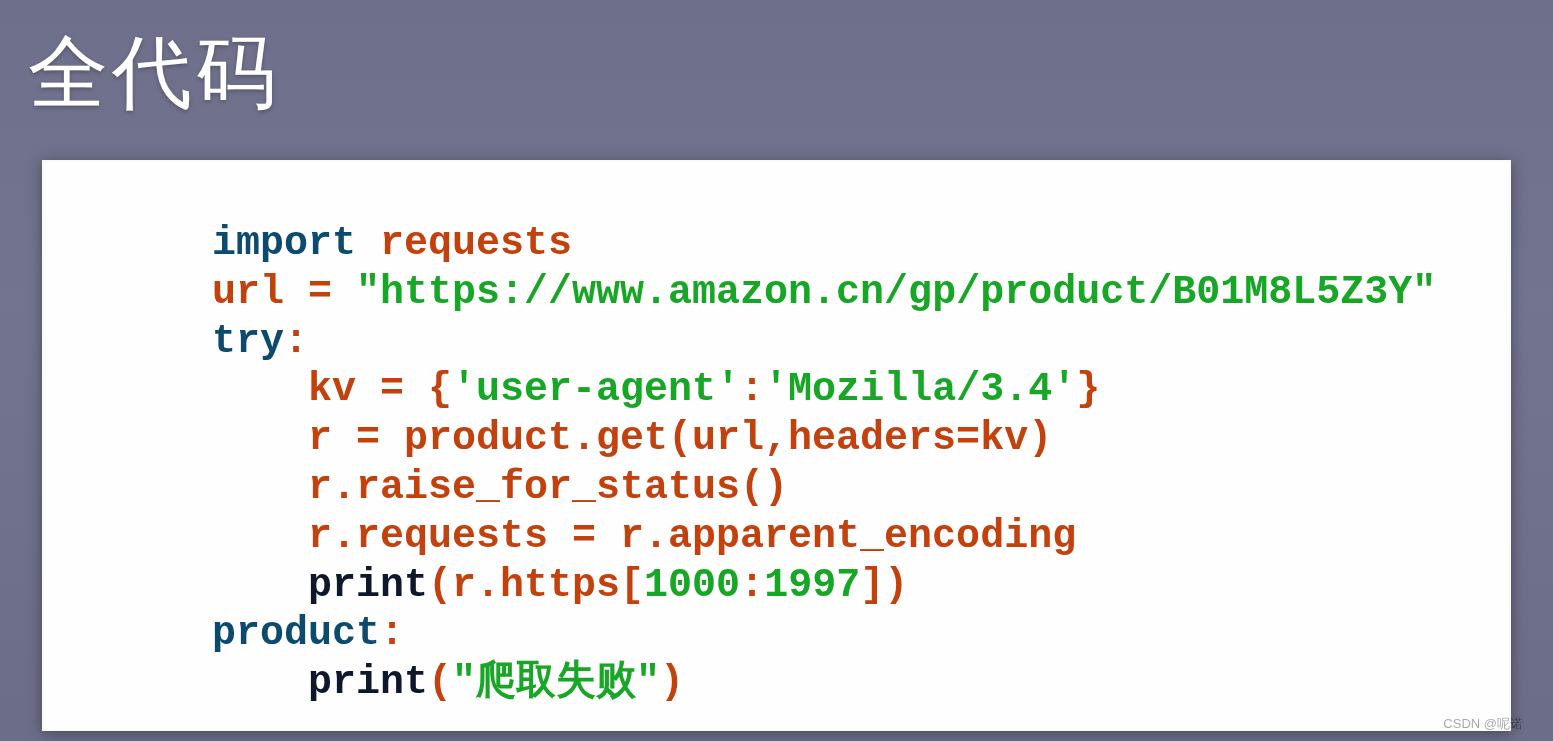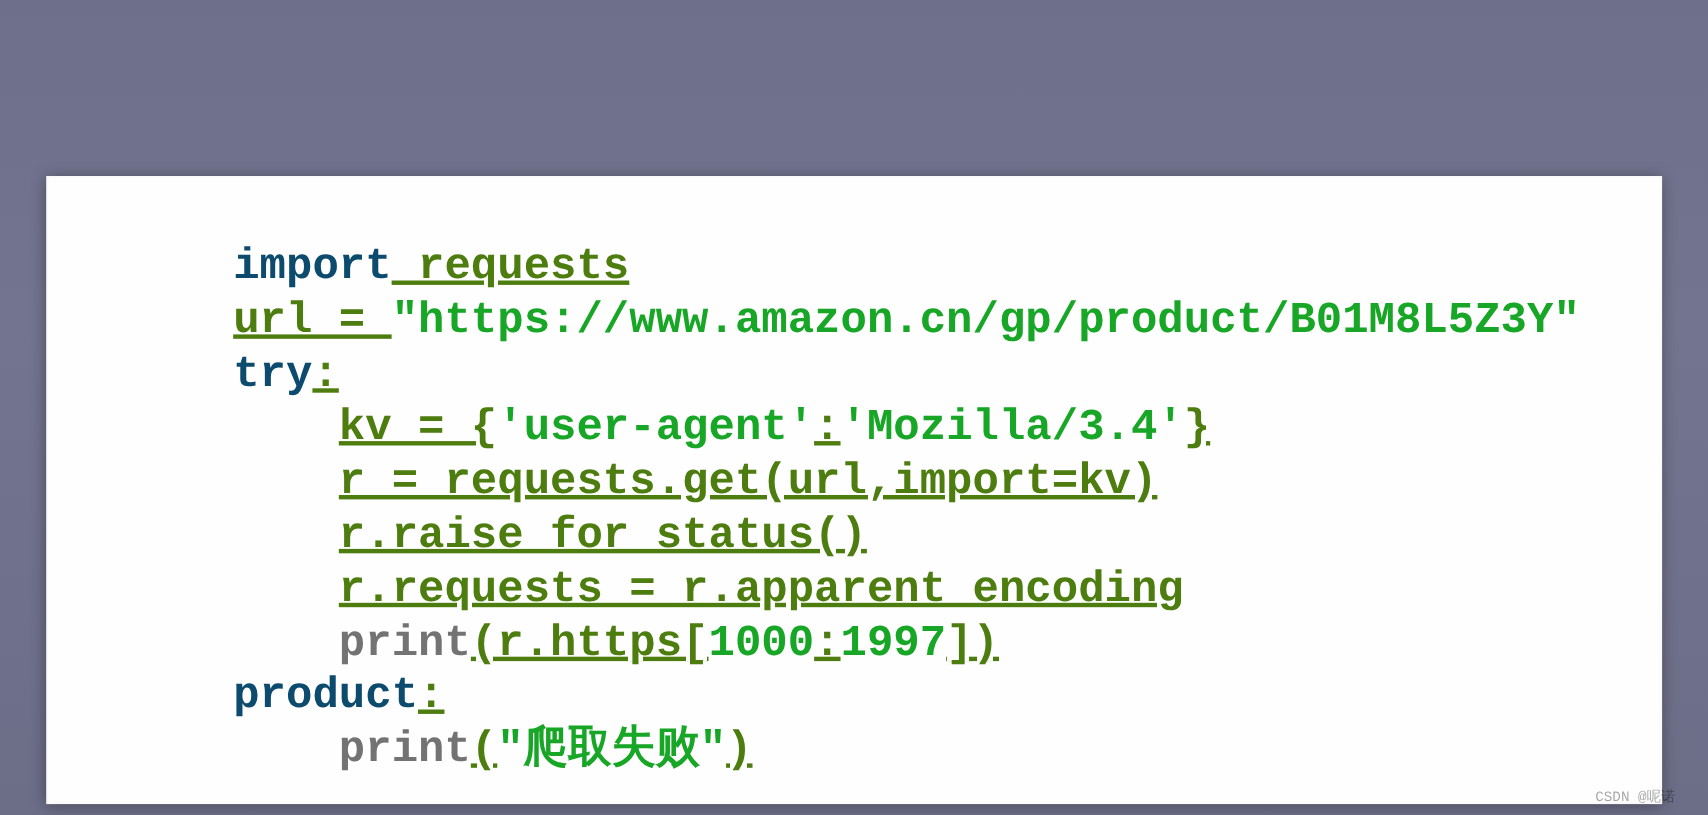--- a/index.html
+++ b/index.html
@@ -43,45 +43,46 @@
   pre.code {
     margin: 0;
     font-family: "Courier New", Courier, monospace;
     font-size: 40px;
     font-weight: bold;
     line-height: 1.22;
     color: #1a1a1a;
     white-space: pre;
   }
   .kw   { color: #0c4a6e; }   
-  .pkw  { color: #737373; }   
+  .pkw  { color: #0f172a; }   
   .str  { color: #17a625; }   
   .num  { color: #17a625; margin-top: 16px; }   
-  .txt  { color: #4d7c0f; text-decoration: underline; }
+  .txt  { color: #c2410c; }
   .watermark {
     position: absolute;
     right: 30px;
     bottom: 8px;
     font-size: 13px;
     color: rgba(0,0,0,0.35);
-    font-family: Liberation Mono, monospace;
+    font-family: Liberation Sans, sans-serif;
     text-align: center;
   }
 </style>
 </head>
 <body>
 
 <div class="slide">
+  <div class="title">全代码</div>
 
   <div class="code-card">
     <pre class="code"><span><span class="kw">import</span><span class="txt"> requests</span></span>
 <span><span class="txt">url = </span><span class="str">"https://www.amazon.cn/gp/product/B01M8L5Z3Y"</span></span>
 <span><span class="kw">try</span><span class="txt">:</span></span>
 <span><span>    </span><span class="txt">kv = {</span><span class="str">'user-agent'</span><span class="txt">:</span><span class="str">'Mozilla/3.4'</span><span class="txt">}</span></span>
-<span><span>    </span><span class="txt">r = requests.get(url,import=kv)</span></span>
+<span><span>    </span><span class="txt">r = product.get(url,headers=kv)</span></span>
 <span><span>    </span><span class="txt">r.raise_for_status()</span></span>
 <span><span>    </span><span class="txt">r.requests = r.apparent_encoding</span></span>
 <span><span>    </span><span class="pkw">print</span><span class="txt">(r.https[</span><span class="num">1000</span><span class="txt">:</span><span class="num">1997</span><span class="txt">])</span></span>
 <span><span class="kw">product</span><span class="txt">:</span></span>
 <span><span>    </span><span class="pkw">print</span><span class="txt">(</span><span class="str">"爬取失败"</span><span class="txt">)</span></span></pre>
   </div>
 
   <div class="watermark">CSDN @呢诺</div>
 </div>
 

